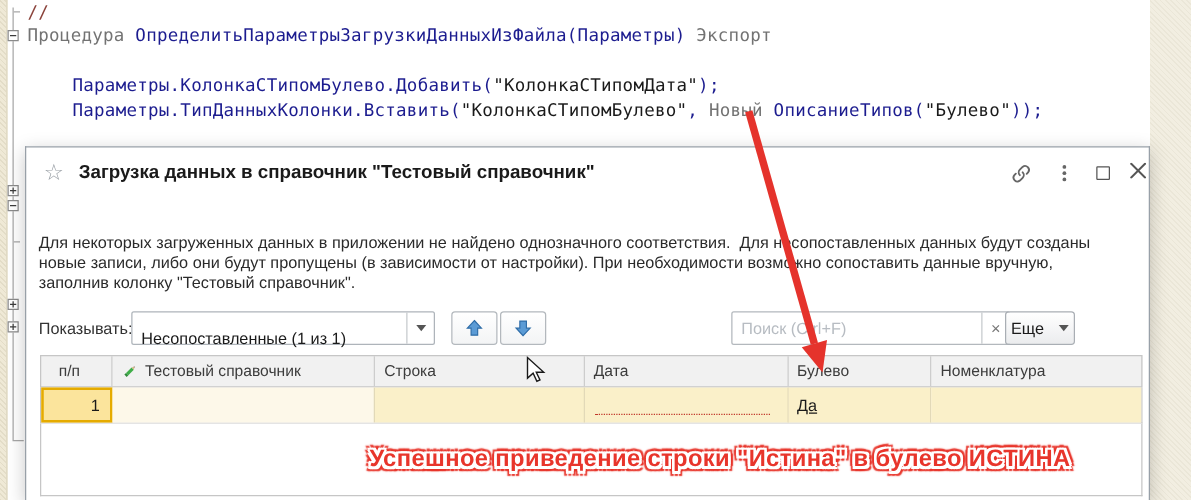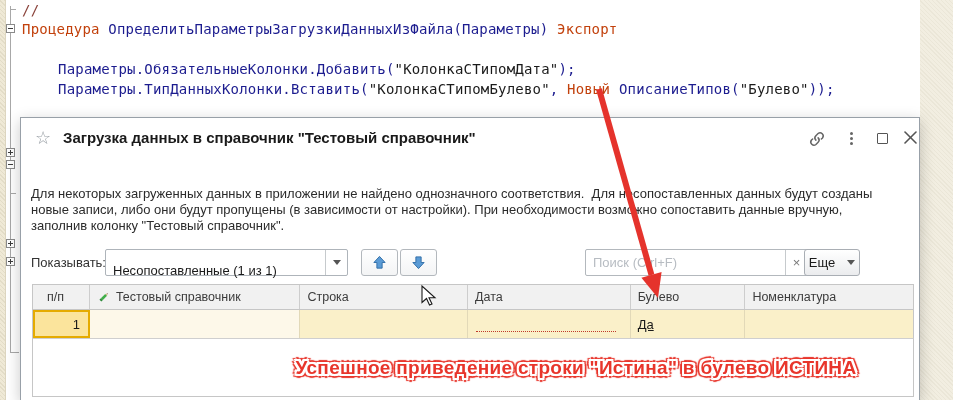--- a/index.html
+++ b/index.html
@@ -15,21 +15,21 @@
   .fold-line { position:absolute; left:10px; top:6px; width:1px; height:346px; background:#a8a8a8; }
   .fold-corner { position:absolute; left:10px; top:352px; width:9px; height:1px; background:#a8a8a8; }
   .fold-tick { position:absolute; left:11px; width:5px; height:1px; background:#a8a8a8; }
   .fold-box { position:absolute; left:6px; width:9px; height:9px; background:#fff;
     border:1px solid #8a8a8a; }
   .fold-box::before { content:""; position:absolute; left:1px; right:1px; top:3px; height:1px; background:#3c3c3c; }
   .fold-box.plus::after { content:""; position:absolute; top:1px; bottom:1px; left:3px; width:1px; background:#3c3c3c; }
 
   .code-line { position:absolute; white-space:pre; font-family:"DejaVu Sans Mono", monospace;
     font-size:14px; letter-spacing:.2px; line-height:17px; }
-  .tok-kw  { color:#c2410c;text-align:right; }
+  .tok-kw  { color:#737373;text-align:right; }
   .tok-id  { color:#1c1c8f; }
   .tok-str { color:#1a1a1a; }
   .tok-com { color:#8a423a; }
 
   .right-strip { position:absolute; right:0; top:0; width:33px; height:400px;
     background:#f2eee1;
     background-image:repeating-linear-gradient(45deg, rgba(120,110,70,.06) 0 1px, transparent 1px 3px);
     z-index:1; }
 
   
@@ -116,21 +116,21 @@
   <div class="fold-box plus" style="top:148px"></div>
   <div class="fold-box" style="top:160px"></div>
   <div class="fold-box plus" style="top:239px"></div>
   <div class="fold-box plus" style="top:257px"></div>
   <div class="fold-corner"></div>
 
   <div class="code-line" style="left:22px; top:2px;"><span class="tok-com">//</span></div>
 
   <div class="code-line" style="left:22px; top:21px;"><span class="tok-kw">Процедура </span><span class="tok-id">ОпределитьПараметрыЗагрузкиДанныхИзФайла(Параметры)</span><span class="tok-kw"> Экспорт</span></div>
 
-  <div class="code-line" style="left:58px; top:61px;"><span class="tok-id">Параметры.ОбязательныеКолонки.Добавить(</span><span class="tok-str">"КолонкаСТипомДата"</span><span class="tok-id">);</span></div>
+  <div class="code-line" style="left:58px; top:61px;"><span class="tok-id">Параметры.КолонкаСТипомБулево.Добавить(</span><span class="tok-str">"КолонкаСТипомДата"</span><span class="tok-id">);</span></div>
 
   <div class="code-line" style="left:58px; top:81px;"><span class="tok-id">Параметры.ТипДанныхКолонки.Вставить(</span><span class="tok-str">"КолонкаСТипомБулево"</span><span class="tok-id">, </span><span class="tok-kw">Новый</span><span class="tok-id"> ОписаниеТипов(</span><span class="tok-str">"Булево"</span><span class="tok-id">));</span></div>
 </div>
 
 <div class="right-strip"></div>
 
 <div class="dialog">
 
   <span class="star">☆</span>
   <div class="dlg-title">Загрузка данных в справочник "Тестовый справочник"</div>

